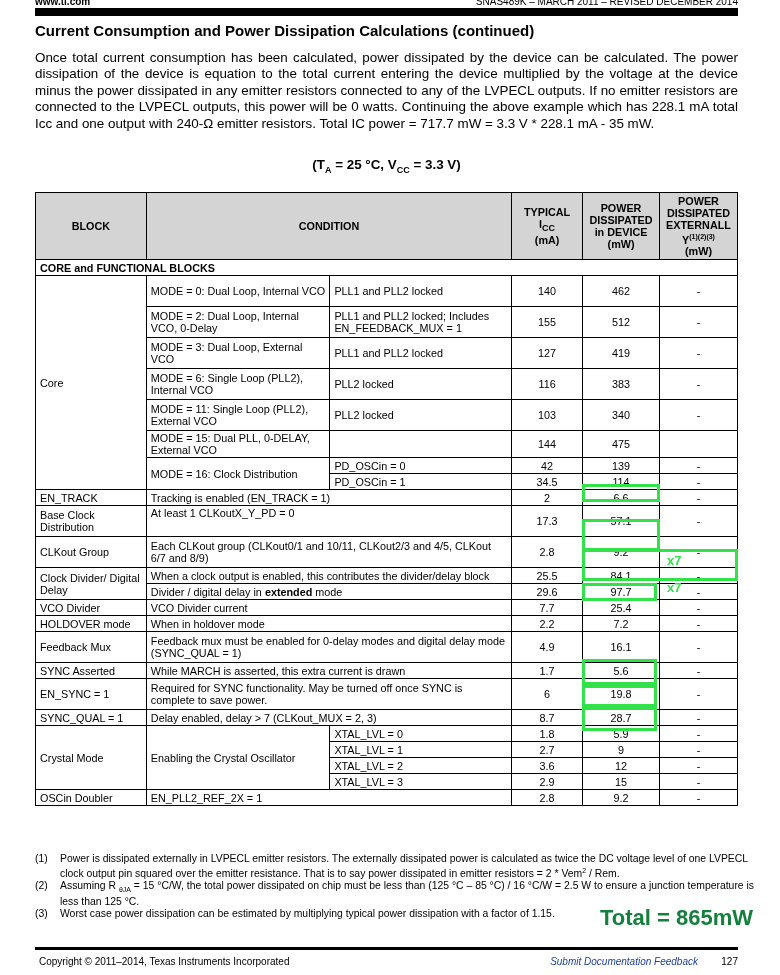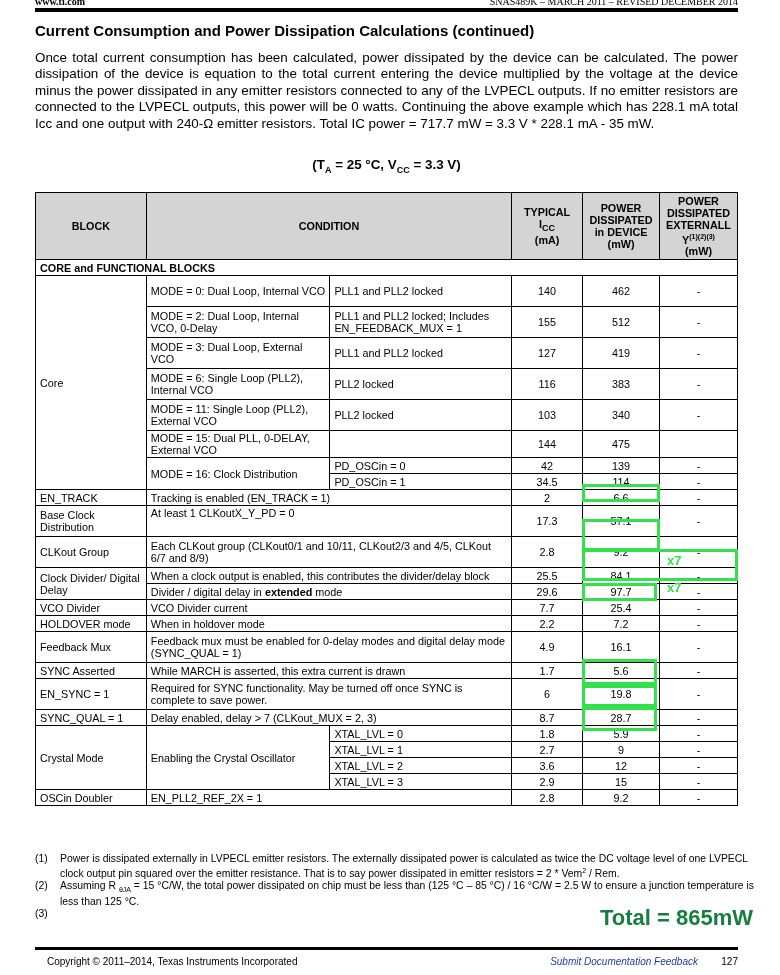--- a/index.html
+++ b/index.html
@@ -1,37 +1,37 @@
 <!DOCTYPE html>
 <html><head>
 <meta charset="utf-8">
 <style>
   html, body { margin:0; padding:0; background:#fff; }
   body { width:780px; height:975px; position:relative; overflow:hidden;
          font-family:"Liberation Sans", sans-serif; color:#000; }
-  .hdr { position:absolute; left:35px; top:0; width:703px; height:8px; border-bottom:4px solid #000000; font-size:10px;font-family:Liberation Serif, serif; }
+  .hdr { position:absolute; left:35px; top:0; width:703px; height:8px; border-bottom:8px solid #000000; font-size:10px; }
   .hdr .l { position:absolute; left:0; top:-4px; font-weight:bold; }
   .hdr .r { position:absolute; right:0; top:-4px; }
   h1 { position:absolute; left:35px; top:22px; margin:0; font-size:15px; font-weight:bold; }
   .intro { position:absolute; left:35px; top:50px; width:703px; font-size:13.4px; line-height:16.4px; text-align:justify; margin:0; }
   .cap { position:absolute; left:35px; top:157px; width:703px; text-align:center; font-size:13.4px; font-weight:bold; line-height:15px; }
   sub { font-size:9px; }
   table.t { position:absolute; left:35px; top:192px; width:703px; border-collapse:collapse; font-size:10.8px; }
   table.t td, table.t th { border:1px solid #000; padding:1px 4px; line-height:12px; vertical-align:middle; }
   table.t th { background:#d4d4d4; font-weight:bold; text-align:center; font-size:10.8px; height:64px; padding:1px 2px; }
   td.n { text-align:center; }
   td.sec { font-weight:bold; height:13px; }
   .mark { position:absolute; border:3px solid #33e14a; box-sizing:border-box; pointer-events:none; }
   .x7 { position:absolute; color:#33e14a; font-weight:bold; font-size:13px; }
   .notes { position:absolute; left:35px; top:853px; width:720px; font-size:10.4px; line-height:11.8px; }
   .note { display:flex; }
   .note .num { width:25px; flex:none; }
   .total { position:absolute; left:600px; top:905px; color:#15803d; font-weight:bold; font-size:22px; }
   .ftr { position:absolute; left:35px; top:947px; width:703px; border-top:3px solid #000; font-size:10px; }
-  .ftr .l { position:absolute; left:12px; top:6px; }
+  .ftr .l { position:absolute; left:4px; top:6px; }
   .ftr .m { position:absolute; right:40px; top:6px; color:#1a3fa0; font-style:italic; }
   .ftr .r { position:absolute; right:0; top:6px; }
 </style>
 </head>
 <body>
 
 <div class="hdr">
   <span class="l">www.ti.com</span>
   <span class="r">SNAS489K – MARCH 2011 – REVISED DECEMBER 2014</span>
 </div>
@@ -249,20 +249,21 @@
   <div class="note">
       <span class="num">(1)</span>
       <span><span>Power is dissipated externally in LVPECL emitter resistors. The externally dissipated power is calculated as twice the DC voltage level of one LVPECL clock output pin squared over the emitter resistance. That is to say power dissipated in emitter resistors = 2 * Vem</span><sup style="font-size:7px">2</sup><span> / Rem.</span></span>
     </div>
   <div class="note">
       <span class="num">(2)</span>
       <span><span>Assuming R </span><sub style="font-size:7px">θJA</sub><span> = 15 °C/W, the total power dissipated on chip must be less than (125 °C – 85 °C) / 16 °C/W = 2.5 W to ensure a junction temperature is less than 125 °C.</span></span>
     </div>
   <div class="note">
       <span class="num">(3)</span>
+      <span>Worst case power dissipation can be estimated by multiplying typical power dissipation with a factor of 1.15.</span>
     </div>
 </div>
 <div class="total">Total = 865mW</div>
 
 <div class="ftr">
   <span class="l">Copyright © 2011–2014, Texas Instruments Incorporated</span>
   <span class="m">Submit Documentation Feedback</span>
   <span class="r">127</span>
 </div>
 

